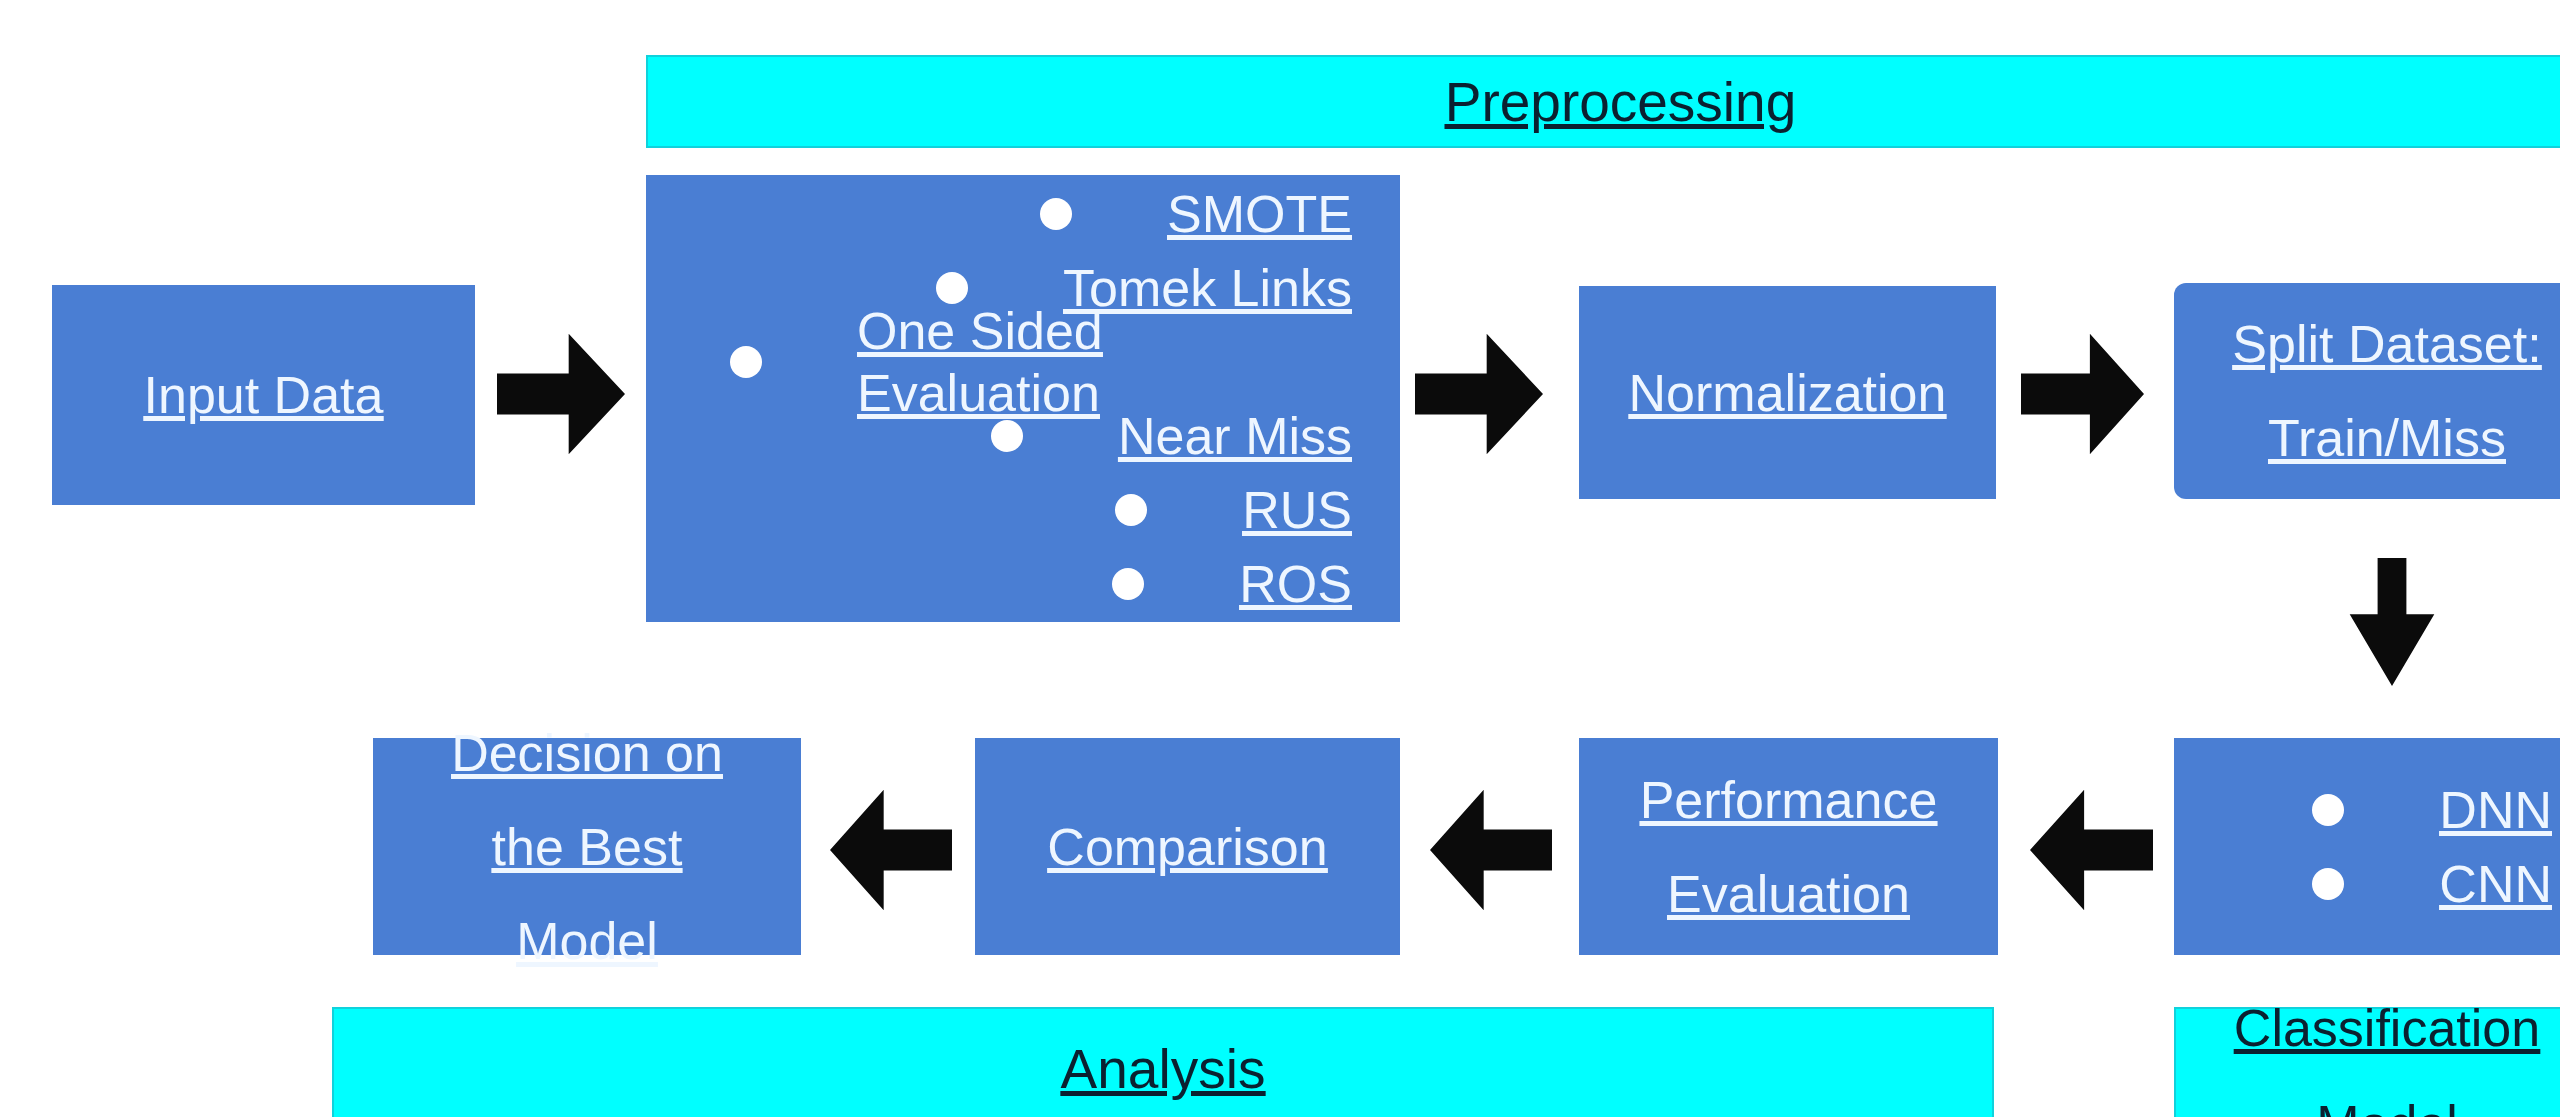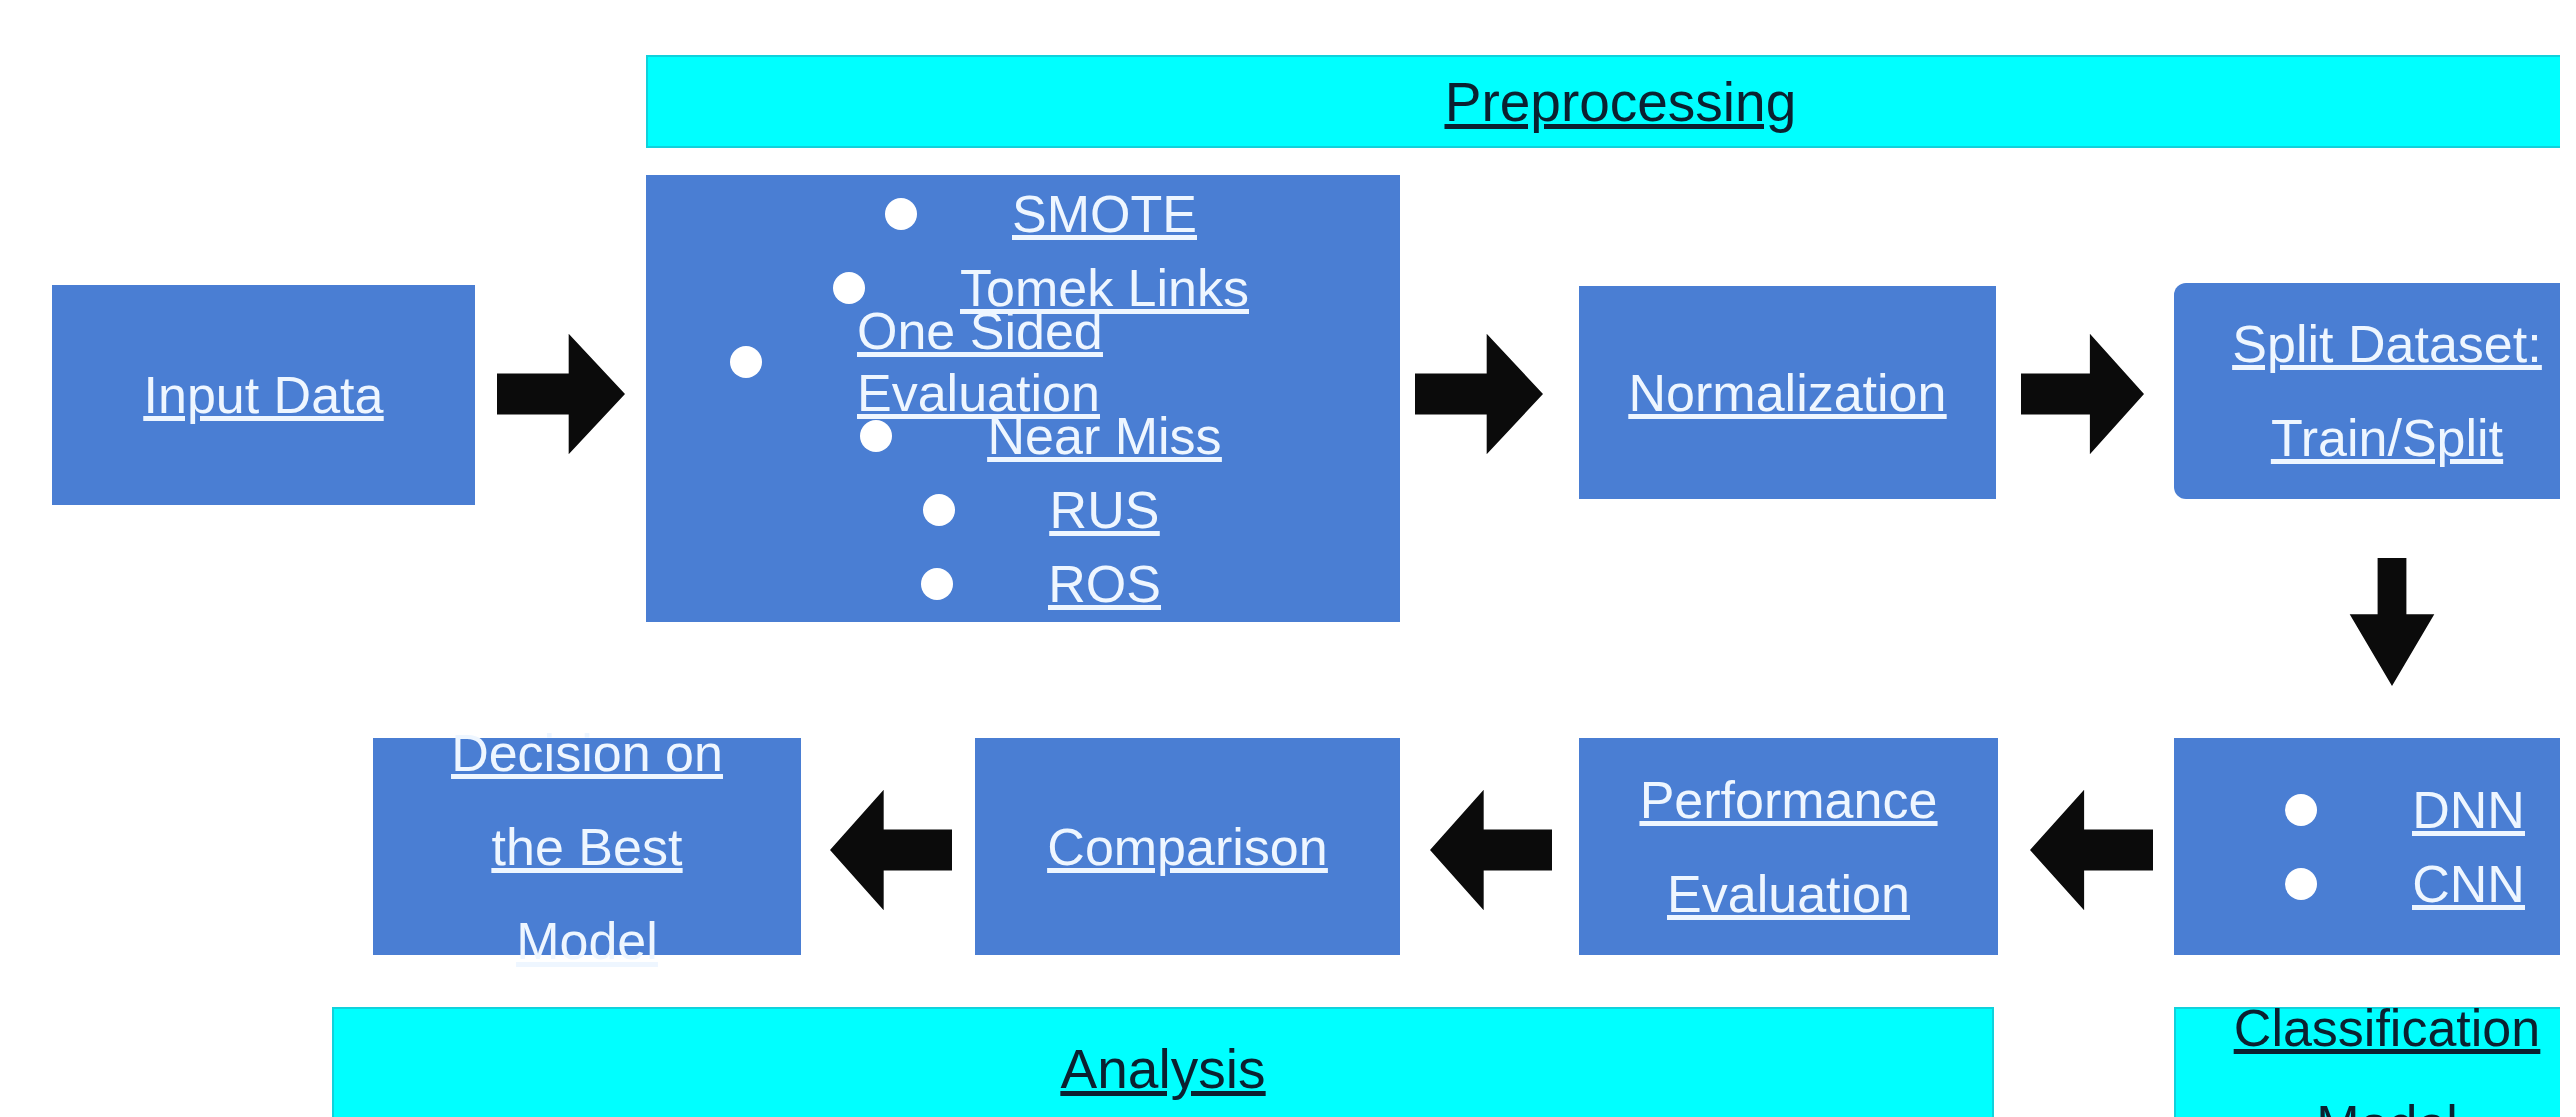--- a/index.html
+++ b/index.html
@@ -46,21 +46,21 @@
   .n-methods{left:614px;top:143px;width:754px;height:447px;}
   .n-norm{left:1547px;top:254px;width:417px;height:213px;}
   .n-split{left:2142px;top:251px;width:426px;height:216px;border-radius:12px;}
   .n-dnn{left:2142px;top:706px;width:426px;height:217px;}
   .n-perf{left:1547px;top:706px;width:419px;height:217px;}
   .n-comp{left:943px;top:706px;width:425px;height:217px;}
   .n-dec{left:341px;top:706px;width:428px;height:217px;}
   
   .box.list{
     flex-direction:column;
-    align-items:center;justify-content:center;
+    align-items:flex-end;justify-content:center;
     text-align:left;
   }
   .list-row{
     height:74px;
     display:flex;align-items:center;
     padding-left:68px;
   }
   .bullet{
     flex:0 0 auto;
     width:27px;height:27px;border-radius:50%;
@@ -125,21 +125,21 @@
   <div class="arrow right a-pre"></div>
 
   <div class="box n-norm">
     <span>Normalization</span>
   </div>
 
   <div class="arrow right a-norm"></div>
 
   <div class="box multiline n-split">
     <span>Split Dataset:</span>
-    <span>Train/Split</span>
+    <span>Train/Miss</span>
   </div>
 
   <div class="arrow down a-down"></div>
 
   <div class="box list n-dnn">
     <div class="list-row">
       <span class="bullet"></span>
       <span>DNN</span>
     </div>
     <div class="list-row">

